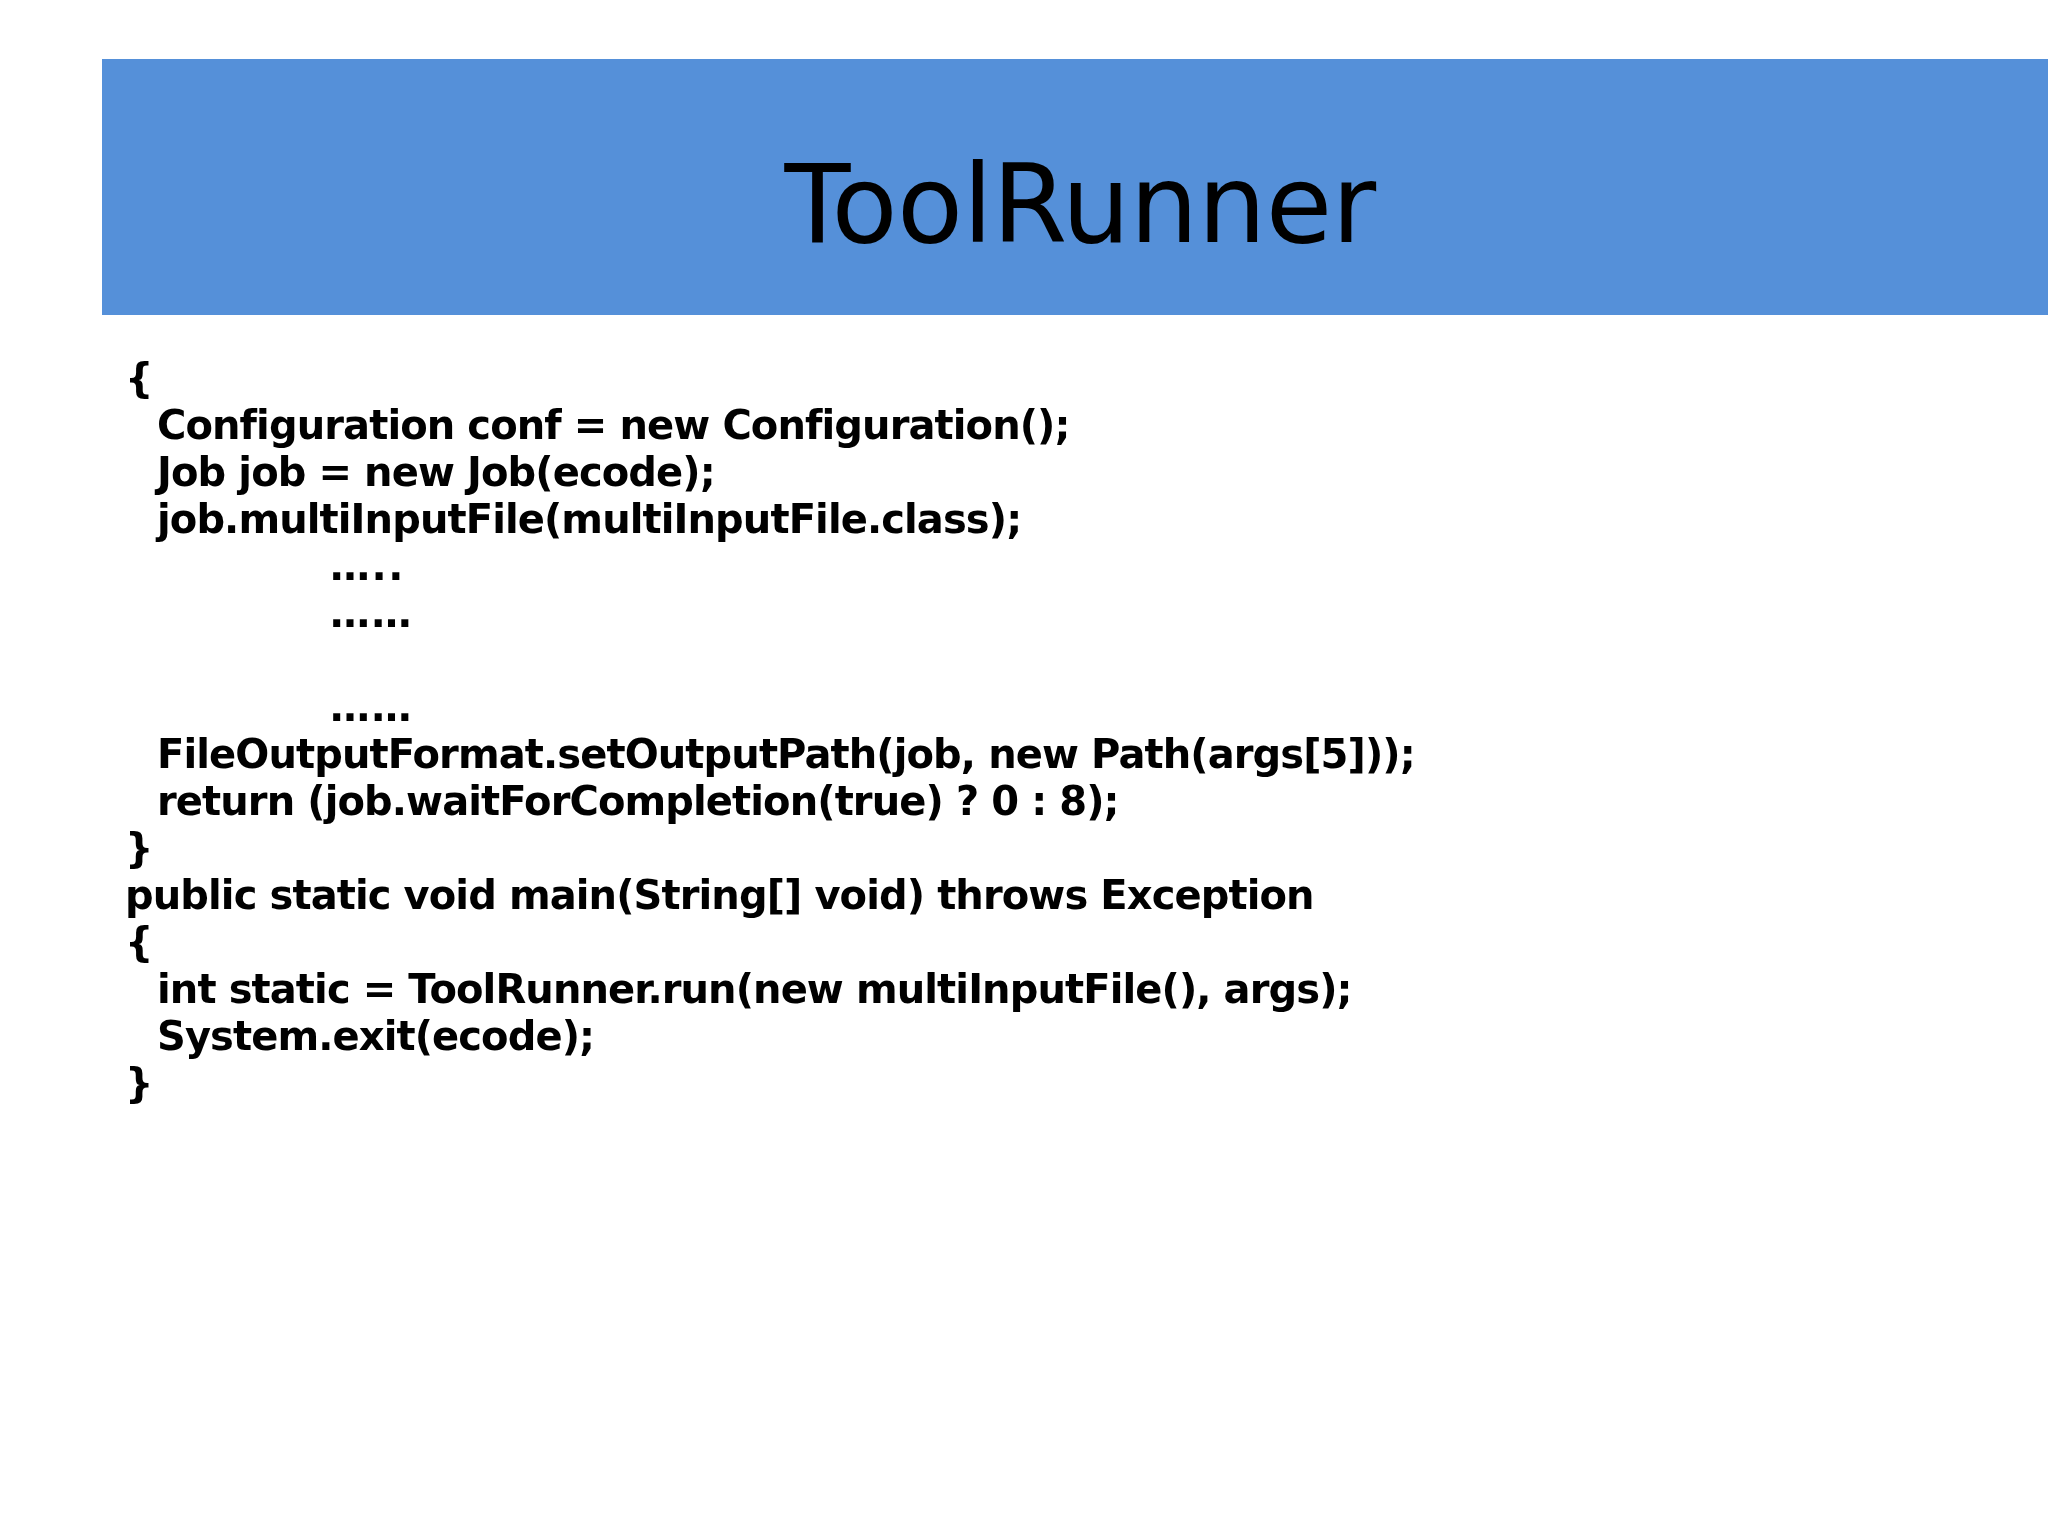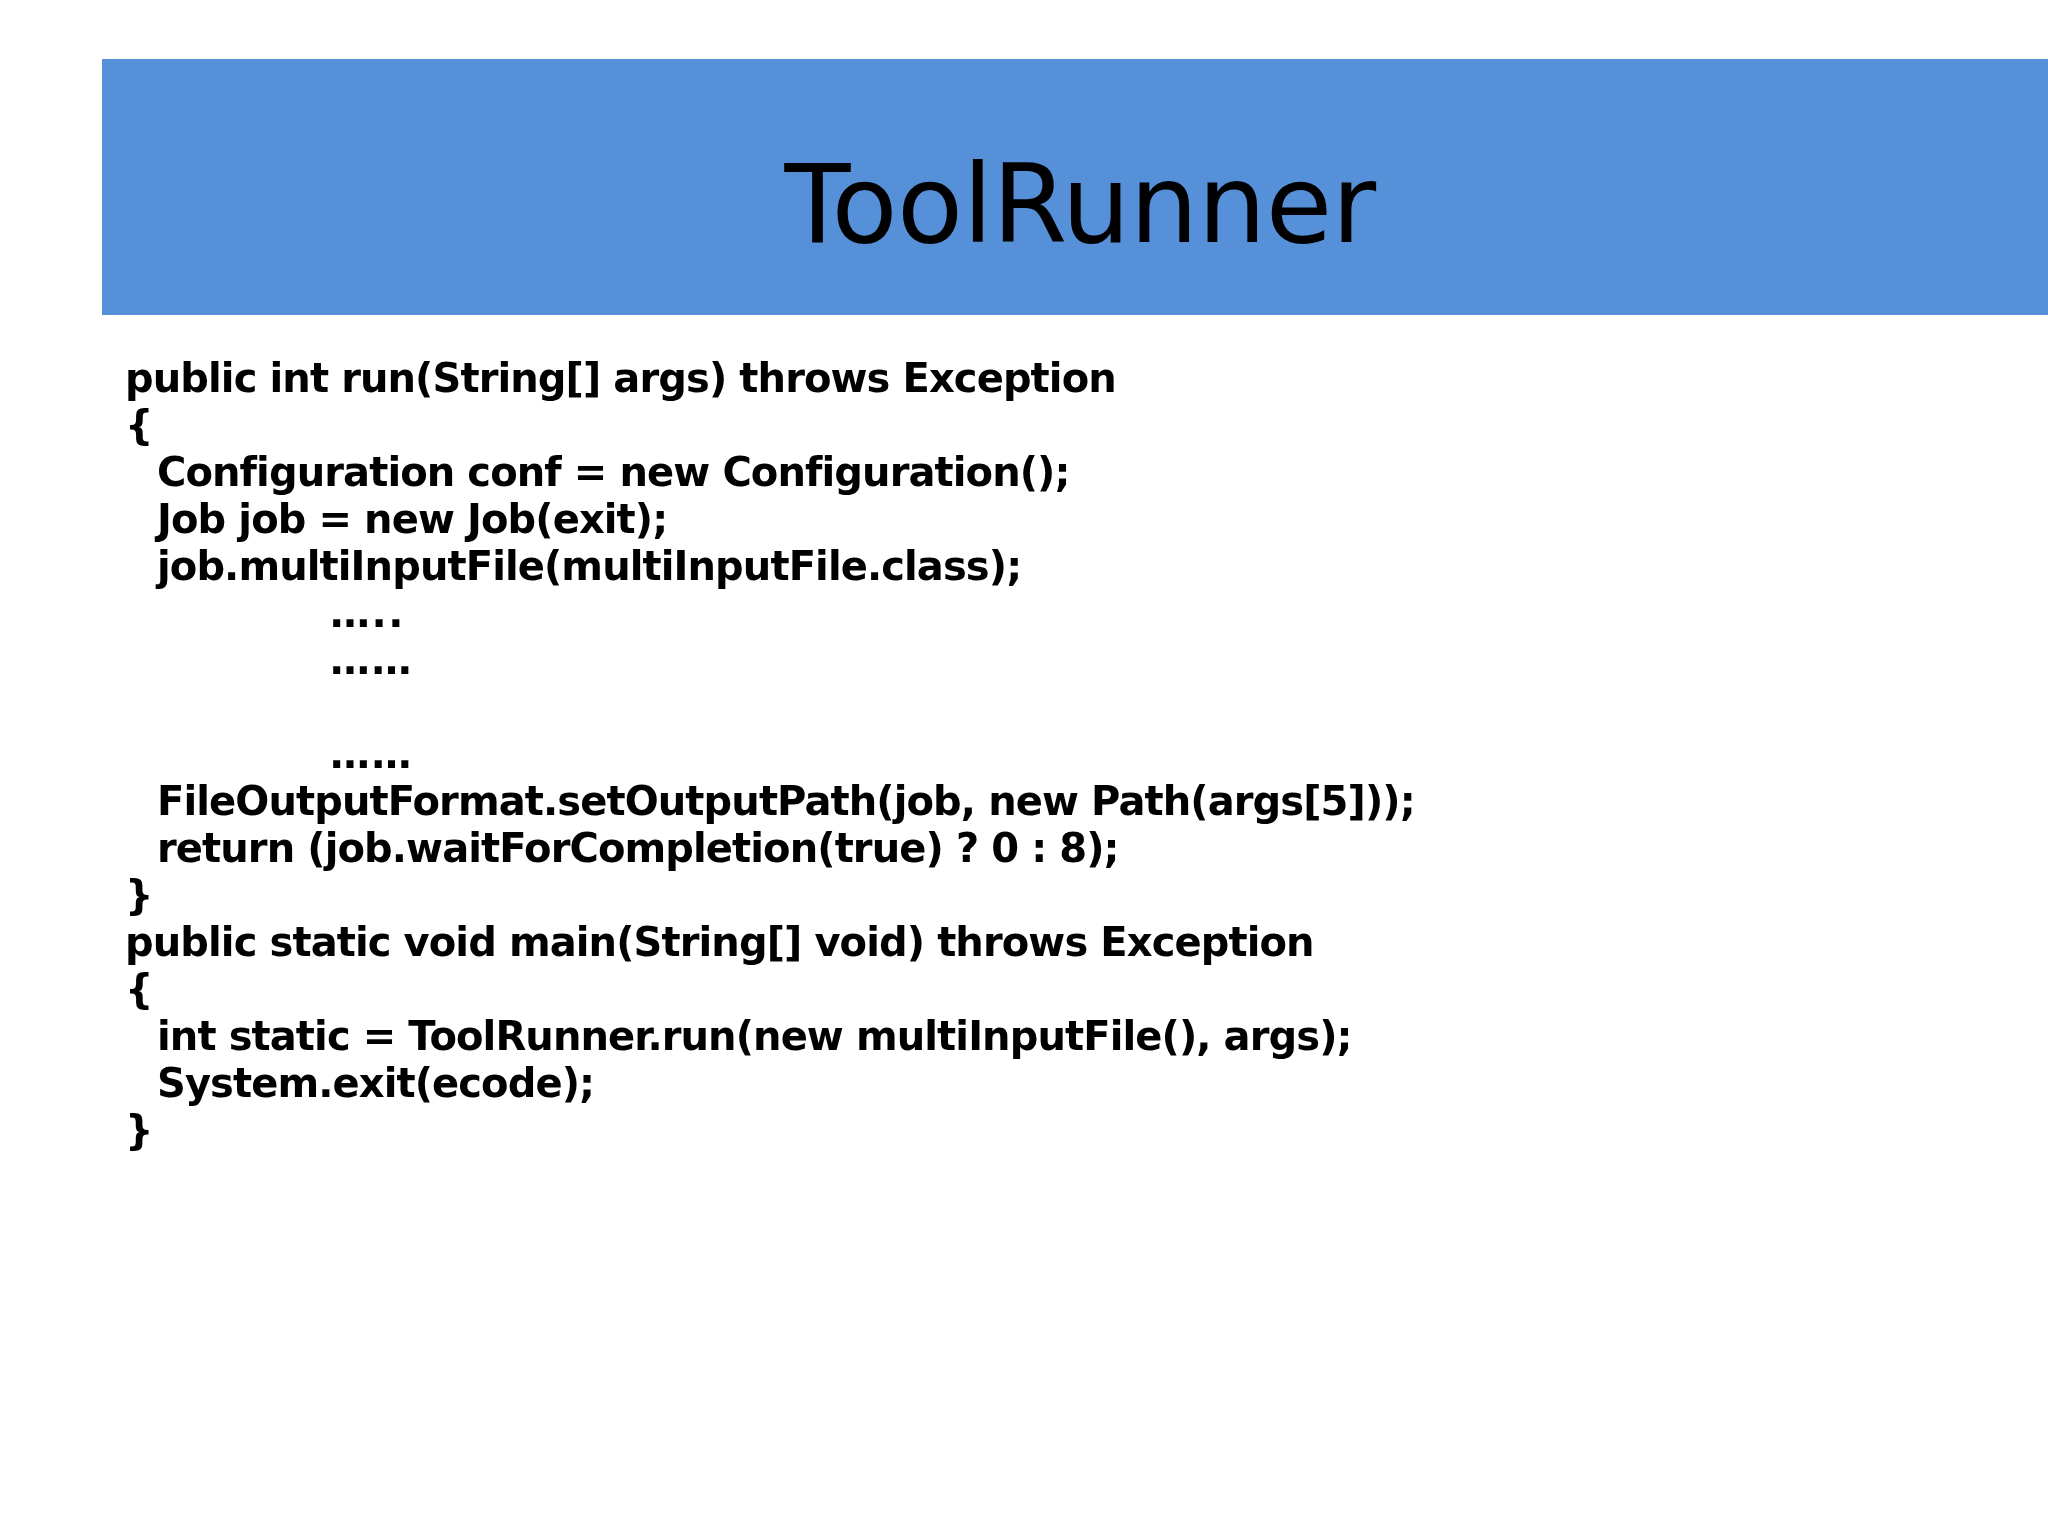--- a/index.html
+++ b/index.html
@@ -73,24 +73,23 @@
 </head>
 <body>
 
 <div id="slide" style="background: rgb(255, 255, 255);">
 
   <div id="title-banner" style="background: rgb(85, 144, 217);">
     <div id="title-text" style="color: rgb(0, 0, 0);">ToolRunner</div>
   </div>
 
   <div id="code-body">
-      <div class="code-line lvl0">public int run(String[] args) throws Exception</div>
       <div class="code-line lvl0">{</div>
       <div class="code-line lvl1">Configuration conf = new Configuration();</div>
-      <div class="code-line lvl1">Job job = new Job(exit);</div>
+      <div class="code-line lvl1">Job job = new Job(ecode);</div>
       <div class="code-line lvl1">job.multiInputFile(multiInputFile.class);</div>
       <div class="code-line lvl2">…..</div>
       <div class="code-line lvl2">……</div>
       <div class="code-line lvl2 blank"></div>
       <div class="code-line lvl2">……</div>
       <div class="code-line lvl1">FileOutputFormat.setOutputPath(job, new Path(args[5]));</div>
       <div class="code-line lvl1">return (job.waitForCompletion(true) ? 0 : 8);</div>
       <div class="code-line lvl0">}</div>
       <div class="code-line lvl0">public static void main(String[] void) throws Exception</div>
       <div class="code-line lvl0">{</div>

